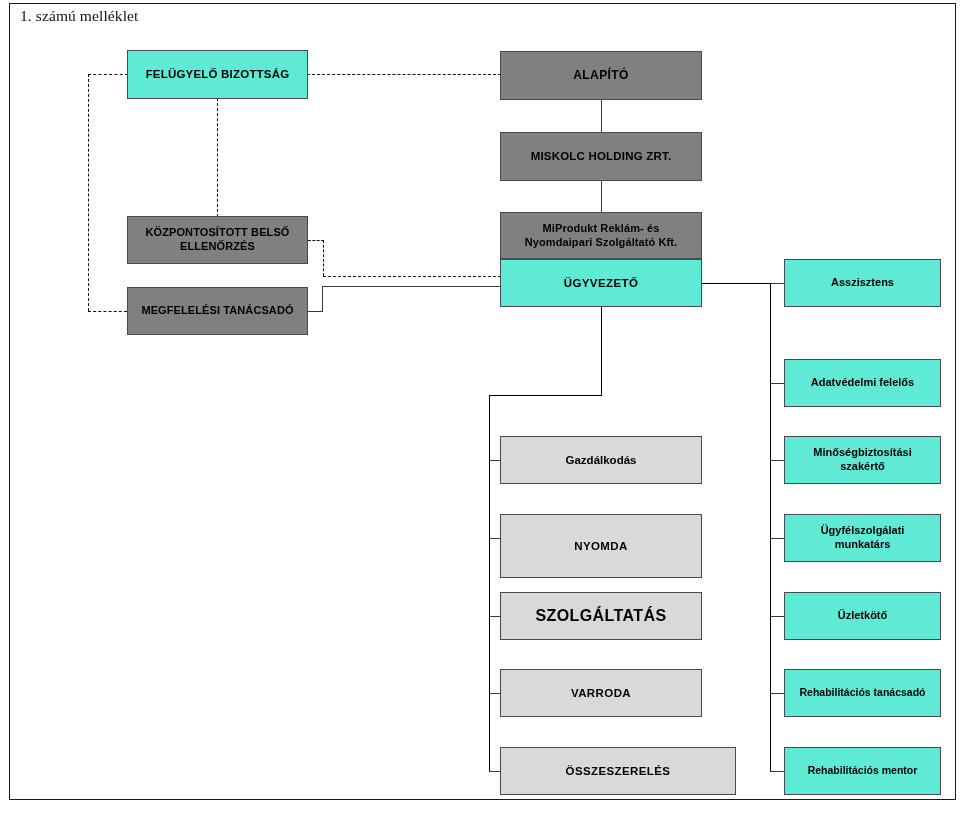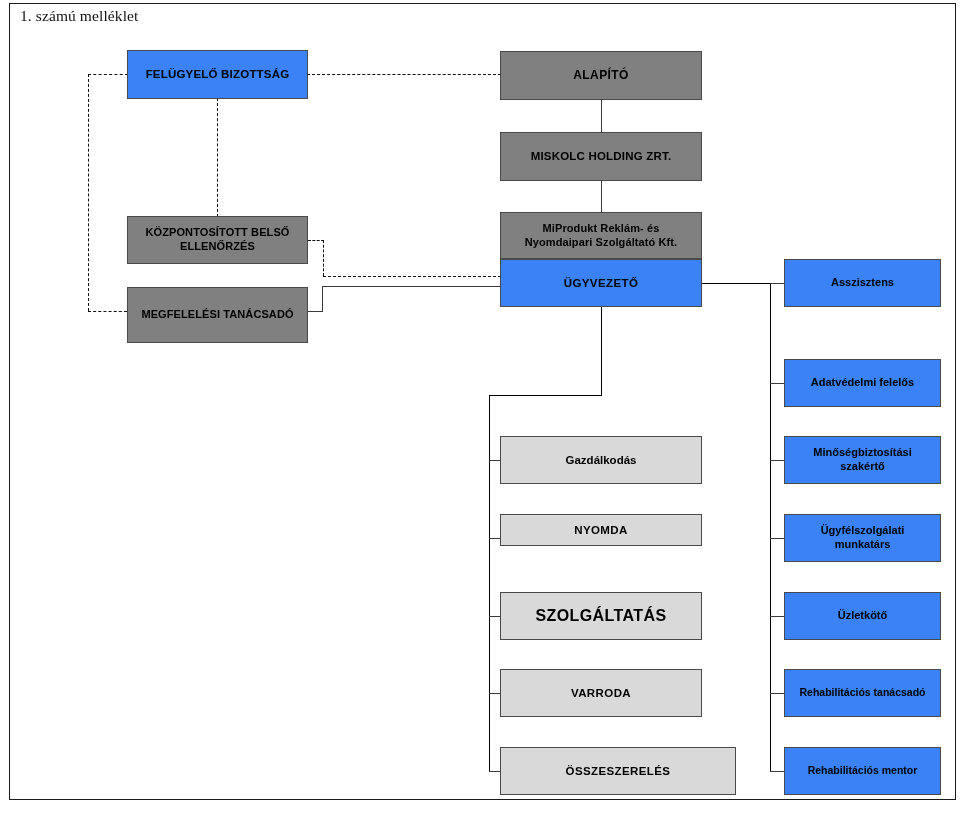--- a/index.html
+++ b/index.html
@@ -48,21 +48,21 @@
     justify-content: center;
     text-align: center;
     font-weight: bold;
     color: #000000;
     line-height: 1.25;
     z-index: 5;
   }
   .node .lbl { display: block; padding: 0 4px; }
   .fill-dark  { background: #808080; }
   .fill-light { background: #d9d9d9; }
-  .fill-white { background: #3b82f6; }
+  .fill-white { background: #5eead4; }
 
   
   .ln {
     position: absolute;
     z-index: 2;
   }
   .h-solid {
     border-top: 1.6px solid #000000;
     height: 0;
   }
@@ -140,21 +140,21 @@
     <span class="lbl">FELÜGYELŐ BIZOTTSÁG</span>
   </div>
 
   <div class="node fill-dark" style="left:127px; top:216px; width:181px; height:48px; font-size:11px; letter-spacing:0.1px;">
     <span class="lbl">
       <span>KÖZPONTOSÍTOTT BELSŐ</span><br>
       <span>ELLENŐRZÉS</span>
     </span>
   </div>
 
-  <div class="node fill-dark" style="left:127px; top:287px; width:181px; height:56px; font-size:11px; letter-spacing:0.1px;">
+  <div class="node fill-dark" style="left:127px; top:287px; width:181px; height:48px; font-size:11px; letter-spacing:0.1px;">
     <span class="lbl">MEGFELELÉSI TANÁCSADÓ</span>
   </div>
 
   <div class="node fill-dark" style="left:500px; top:51px; width:202px; height:49px; font-size:12px; letter-spacing:0.4px;">
     <span class="lbl">ALAPÍTÓ</span>
   </div>
 
   <div class="node fill-dark" style="left:500px; top:132px; width:202px; height:49px; font-size:11.5px; letter-spacing:0.2px;">
     <span class="lbl">MISKOLC HOLDING ZRT.</span>
   </div>
@@ -167,21 +167,21 @@
   </div>
 
   <div class="node fill-white" style="left:500px; top:259px; width:202px; height:48px; font-size:11.5px; letter-spacing:0.4px;justify-content:center;">
     <span class="lbl">ÜGYVEZETŐ</span>
   </div>
 
   <div class="node fill-light" style="left:500px; top:436px; width:202px; height:48px; font-size:11.5px;">
     <span class="lbl">Gazdálkodás</span>
   </div>
 
-  <div class="node fill-light" style="left:500px; top:514px; width:202px; height:32px; font-size:11.5px; letter-spacing:0.4px;">
+  <div class="node fill-light" style="left:500px; top:514px; width:202px; height:64px; font-size:11.5px; letter-spacing:0.4px;">
     <span class="lbl">NYOMDA</span>
   </div>
 
   <div class="node fill-light" style="left:500px; top:592px; width:202px; height:48px; font-size:16px; letter-spacing:0.4px;">
     <span class="lbl">SZOLGÁLTATÁS</span>
   </div>
 
   <div class="node fill-light" style="left:500px; top:669px; width:202px; height:48px; font-size:11.5px; letter-spacing:0.4px;">
     <span class="lbl">VARRODA</span>
   </div>

